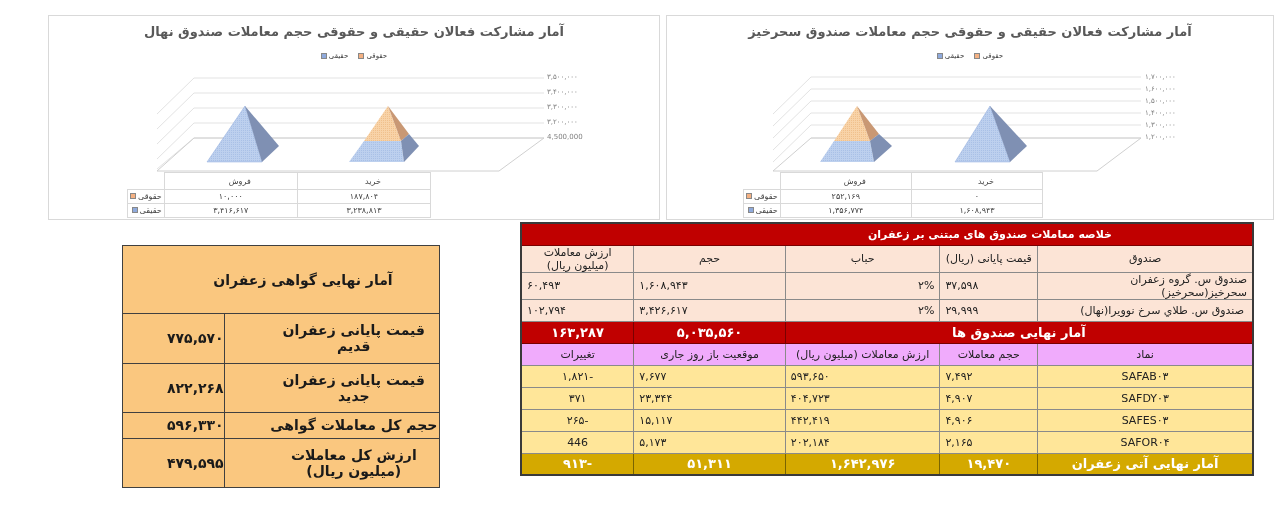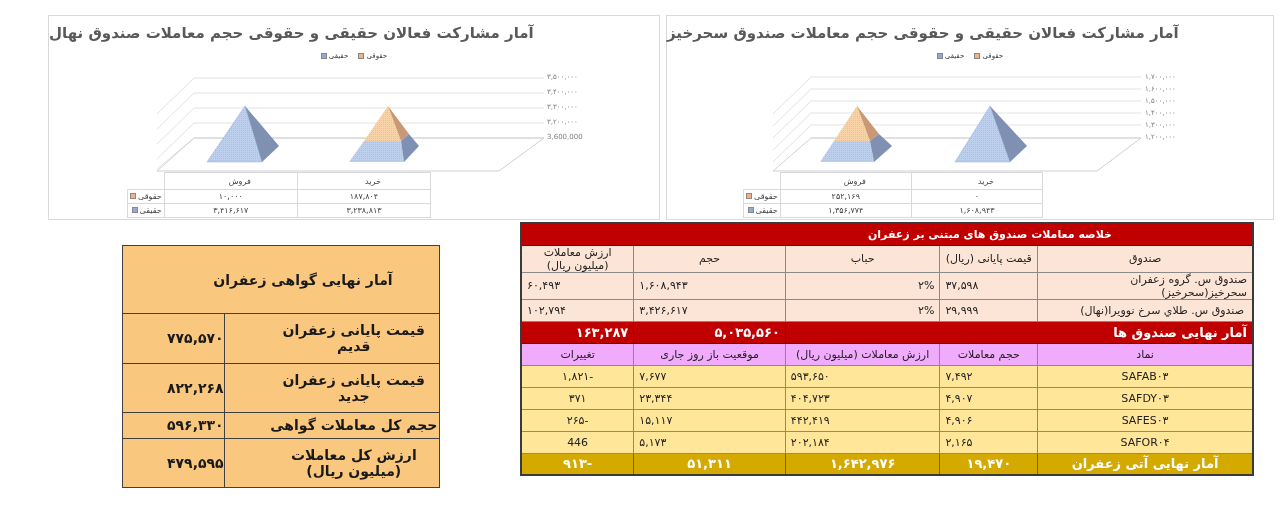--- a/index.html
+++ b/index.html
@@ -6,22 +6,22 @@
   html, body { width: 1280px; height: 505px; background: #ffffff; overflow: hidden; }
   body { position: relative; font-family: "DejaVu Sans", sans-serif; color: #222; }
 
   .chart-panel {
     position: absolute; top: 15px; height: 205px; background: #fff;
     border: 1px solid #d9d9d9;
   }
   .chart-panel.nahal { left: 48px; width: 612px; }
   .chart-panel.sahar { left: 666px; width: 608px; }
   .chart-title {
-    position: absolute; top: 8px; left: 0; right: 0; text-align: left;
-    font-size: 15px; color: #595959; direction: rtl; font-weight: bold;
+    position: absolute; top: 8px; left: 0; right: 0; text-align: center;
+    font-size: 13px; color: #595959; direction: rtl; font-weight: bold;
   }
   .chart-legend {
     position: absolute; top: 36px; left: 0; right: 0; text-align: center;
     font-size: 7px; color: #404040; direction: rtl;
   }
   .legend-item { display: inline-flex; align-items: center; margin: 0 4px; direction: rtl; }
   .swatch { display: inline-block; width: 6px; height: 6px; margin-right: 2px; border: 1px solid #888; }
   .sw-legal { background: #f4b183; }
   .sw-real { background: #8faadc; }
   .chart-svg { position: absolute; left: 0; top: 0; }
@@ -46,21 +46,21 @@
 
   
   .sum-table {
     position: absolute; left: 520px; top: 222px; width: 734px; border-collapse: collapse;
     direction: rtl; font-family: "DejaVu Sans", sans-serif; font-size: 11px;
   }
   .sum-table td { border: 1px solid #8a8a8a; height: 22px; padding: 0 5px; }
   .red-head td { background: #c00000; color: #fff; font-weight: bold; text-align: right; padding-right: 140px; border-color: #7a0000; }
   .pink-row td { background: #fce4d6; color: #222; }
   .pink-hdr td { background: #fce4d6; text-align: center; color: #222; }
-  .red-total td { background: #c00000; color: #fff; font-weight: bold; font-size: 13px; border-color: #7a0000; }
+  .red-total td { background: #c00000; color: #fff; font-weight: bold; text-align: center; font-size: 13px; border-color: #7a0000; }
   .gold-head td { background: #e3b90a; color: #fff; font-weight: bold; text-align: center; border-color: #9a7d00; }
   .cream-hdr td { background: #f0abfc; text-align: center; color: #222; }
   .cream-row td { background: #ffe699; color: #222; }
   .gold-total td { background: #d4a900; color: #fff; font-weight: bold; text-align: center; font-size: 13px; border-color: #7a6400; }
   .num { text-align: left; }
   .ctr { text-align: center; }
   .rgt { text-align: right; }
   .sum-table { border: 2px solid #3a3a3a; }
 </style>
 </head>
@@ -109,21 +109,21 @@
 
     <polygon points="339,90 315,125 352,125" fill="url(#dotsB)"></polygon>
     <polygon points="339,90 352,125 360,118" fill="#c99874"></polygon>
     <polygon points="315,125 300,146 355,146 352,125" fill="url(#dotsA)"></polygon>
     <polygon points="352,125 355,146 370,130 360,118" fill="#7f90b3"></polygon>
   </svg>
   <div class="ytick" style="left:498px;top:57px;">۳,۵۰۰,۰۰۰</div>
   <div class="ytick" style="left:498px;top:72px;">۳,۴۰۰,۰۰۰</div>
   <div class="ytick" style="left:498px;top:87px;">۳,۳۰۰,۰۰۰</div>
   <div class="ytick" style="left:498px;top:102px;">۳,۲۰۰,۰۰۰</div>
-  <div class="ytick" style="left:498px;top:117px;">3,600,000</div>
+  <div class="ytick" style="left:498px;top:117px;">4,500,000</div>
   <table class="chart-table" style="left:78px;top:156px;width:304px;">
     <tbody>
         <tr class="hdr">
       <td style="width:137px;">خرید</td>
       <td style="width:137px;">فروش</td>
       <td style="border:none;width:30px;"></td>
     </tr>
     <tr>
       <td>۱۸۷,۸۰۴</td>
       <td>۱۰,۰۰۰</td>

